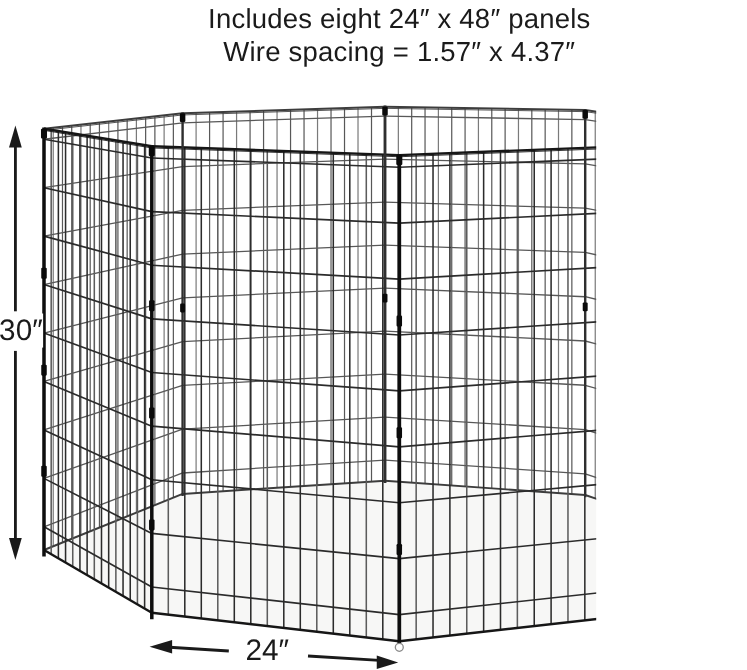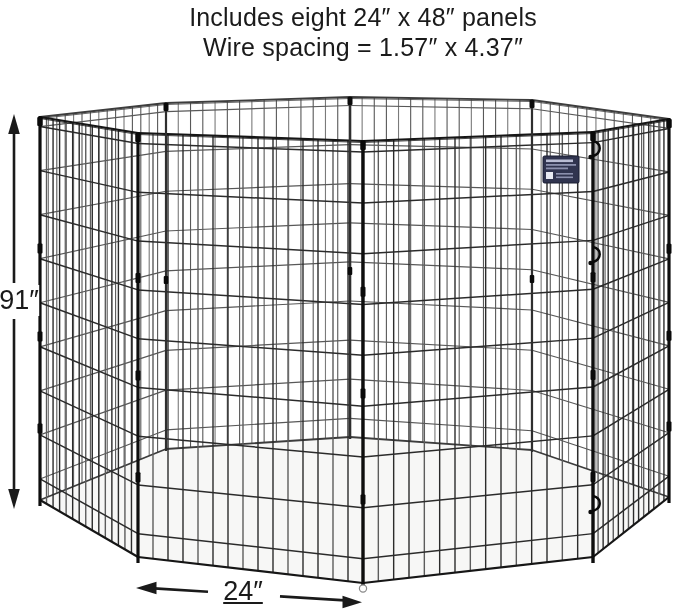--- a/index.html
+++ b/index.html
@@ -1,18 +1,18 @@
 <!DOCTYPE html>
 <html><head>
 <meta charset="utf-8">
 <style>
   html,body{margin:0;padding:0;background:#fff;}
   .stage{
     position:relative;
-    width:679px;height:609px;
+    width:542px;height:609px;
     background:#fff;
     overflow:hidden;
     font-family:"Liberation Sans","DejaVu Sans",sans-serif;
   }
   .headline{
     position:absolute;
     top:3px;left:363px;
     transform:translateX(-50%);
     text-align:center;
     color:#1a1a1a;
@@ -22,21 +22,21 @@
   .headline .l1{font-size:25px;font-weight:400;letter-spacing:.2px;}
   .headline .l2{font-size:25px;letter-spacing:.2px;}
   .dim-label{
     position:absolute;
     color:#1a1a1a;
     font-size:27px;
     white-space:nowrap;
     background:#fff;
   }
   #height-label{left:19px;top:285px;transform:translateX(-50%);}
-  #width-label{left:243px;top:576px;transform:translateX(-50%);text-decoration:underline;}
+  #width-label{left:243px;top:576px;transform:translateX(-50%);}
   svg{position:absolute;left:0;top:0;}
 </style>
 </head>
 <body>
 
 <div class="stage">
 
   <svg id="pen-svg" width="679" height="609" viewBox="0 0 679 609">
     <g id="g-floor">
         <polygon points="40,500 166,449 350,437 532,450 669,497 593,557 363,583 138,557" fill="#f7f7f6"></polygon>
@@ -323,15 +323,15 @@
         <line x1="280" y1="596.4" x2="345" y2="600.4" stroke="#1a1a1a" stroke-width="2.6" stroke-linecap="butt"></line>
         <polygon points="362,602.3 342.5,595.8 342.5,608.2" fill="#1a1a1a"></polygon>
       </g>
   </svg>
 
   <div class="headline">
     <div class="l1">Includes eight 24″ x 48″ panels</div>
     <div class="l2">Wire spacing = 1.57″ x 4.37″</div>
   </div>
 
-  <div class="dim-label" id="height-label">91″</div>
+  <div class="dim-label" id="height-label">30″</div>
   <div class="dim-label" id="width-label">24″</div>
 </div>
 
 </body></html>

